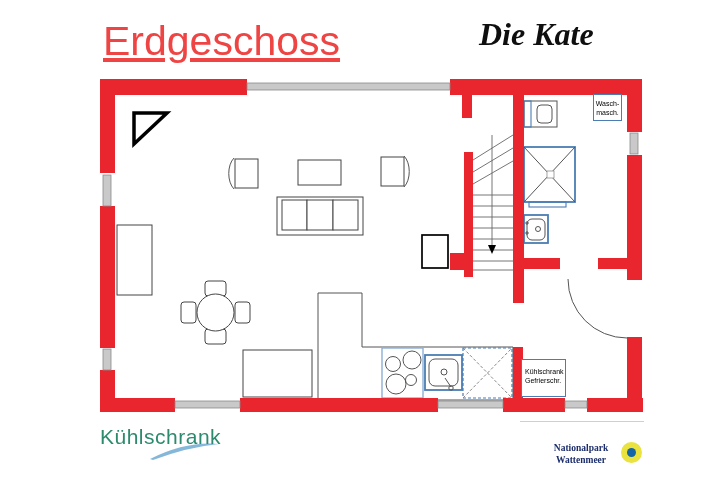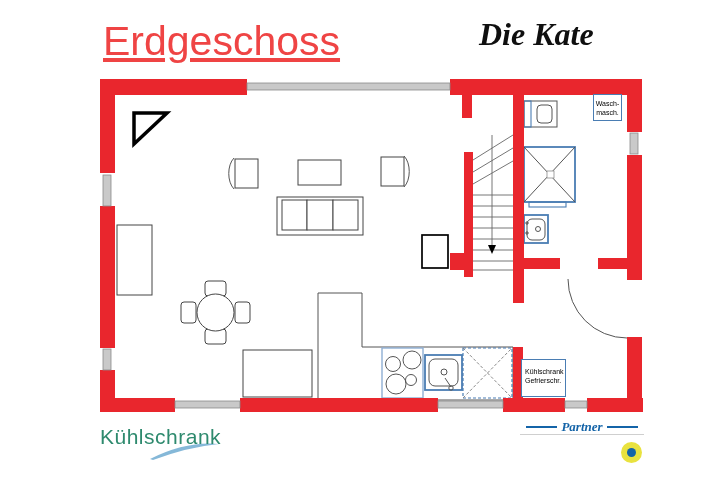--- a/index.html
+++ b/index.html
@@ -207,22 +207,21 @@
   <span>masch.</span>
 </div>
 <div class="plan-label" id="fridge-label">
   <span>Kühlschrank</span><br>
   <span>Gefrierschr.</span>
 </div>
 
 <div class="brand">Kühlschrank</div>
 
 <div class="partner-box">
-  <div class="partner-row">
-    <div class="pline"></div>
-    <div class="partner-label">Partner</div>
-    <div class="pline"></div>
+  <div class="partner-divider"></div>
+  <div class="org">
+    <div>Nationalpark</div>
+    <div>Wattenmeer</div>
   </div>
-  <div class="partner-divider"></div>
   <div class="logo">
     <div class="logo-inner"></div>
   </div>
 </div>
 
 </body></html>

